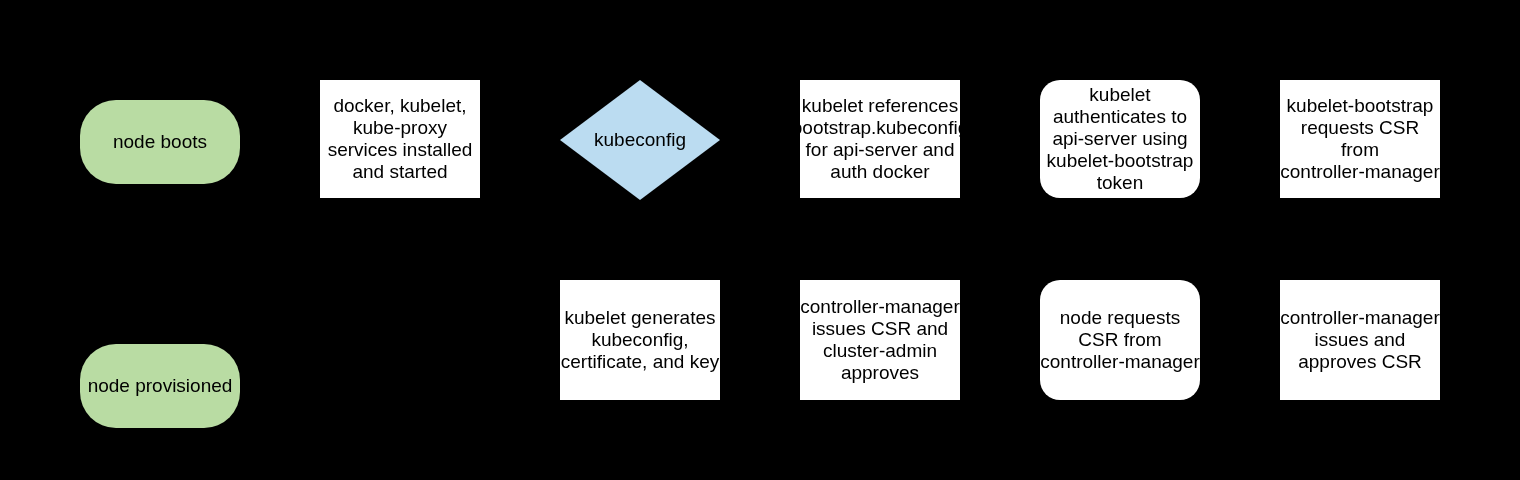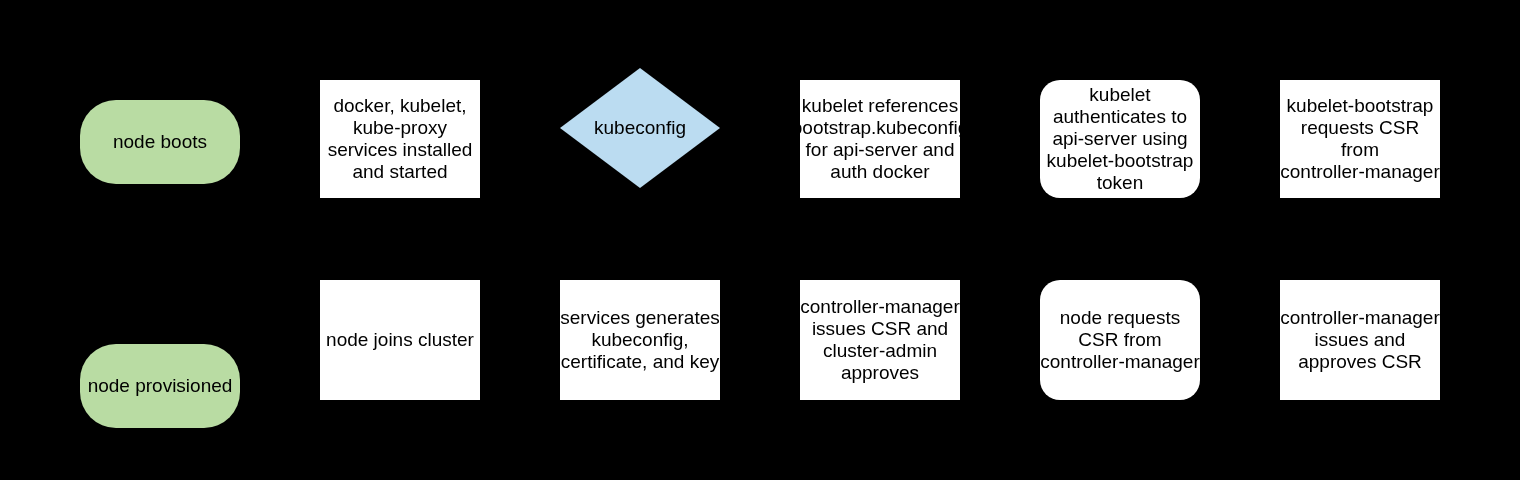--- a/index.html
+++ b/index.html
@@ -43,21 +43,21 @@
     height: 84px;
     border-radius: 36px;
   }
   .row-top.shape-terminal { top: 100px; }
   .row-bottom.shape-terminal { top: 300px; margin-top: 44px; }
   
   .shape-decision {
     background: #bbdcf1;
     width: 160px;
     height: 120px;
-    top: 68px;
+    top: 80px;
     clip-path: polygon(50% 0%, 100% 50%, 50% 100%, 0% 50%);
   }
   
   .col-0 { left: 80px; }
   .col-1 { left: 320px; }
   .col-2 { left: 560px; }
   .col-3 { left: 800px; }
   .col-4 { left: 1040px; border-radius: 20px; }
   .col-5 { left: 1280px; }
 </style>
@@ -100,26 +100,23 @@
     <span class="label">kubelet-bootstrap
 requests CSR
 from
 controller-manager</span>
   </div>
 
   <div class="node shape-terminal row-bottom col-0">
     <span class="label">node provisioned</span>
   </div>
 
-  <div class="node shape-process row-bottom col-1">
-    <span class="label">node joins cluster</span>
-  </div>
 
   <div class="node shape-process row-bottom col-2">
-    <span class="label">services generates
+    <span class="label">kubelet generates
 kubeconfig,
 certificate, and key</span>
   </div>
 
   <div class="node shape-process row-bottom col-3">
     <span class="label">controller-manager
 issues CSR and
 cluster-admin
 approves</span>
   </div>

